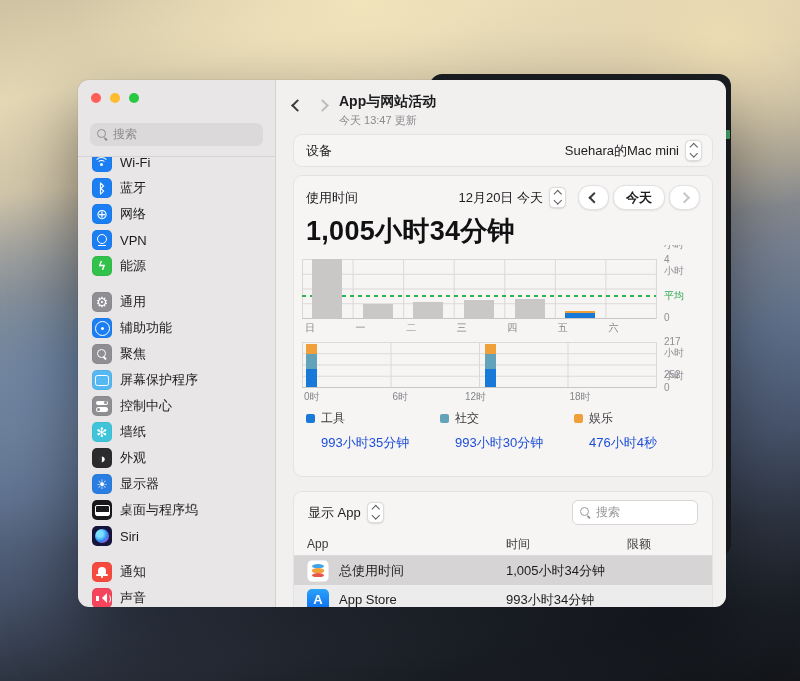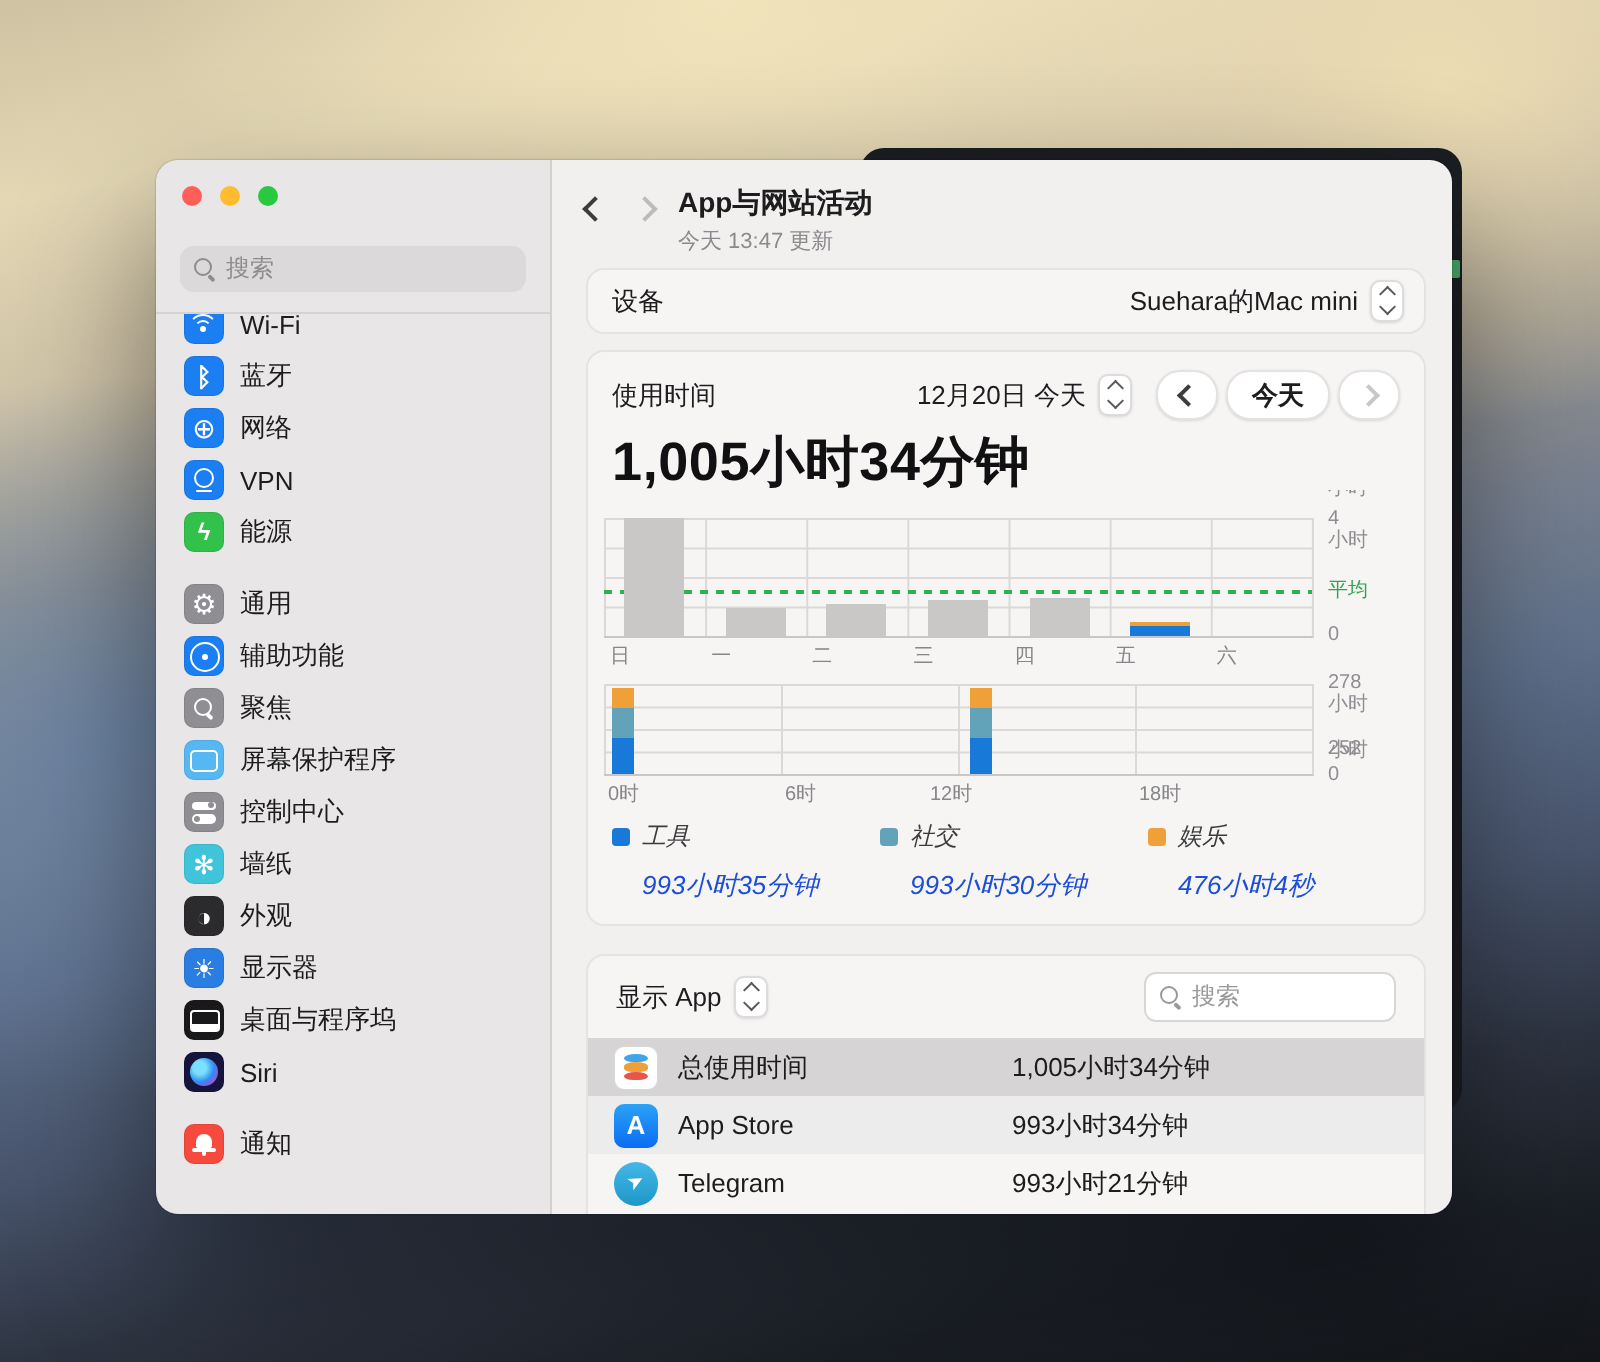--- a/index.html
+++ b/index.html
@@ -106,21 +106,21 @@
   .wbar{position:absolute;bottom:0;background:#c9c8c7;width:30px;}
   .stack-seg{position:absolute;width:30px;}
   .hbar-seg{position:absolute;width:11px;}
   .xlabels{position:relative;height:14px;width:354px;}
   .xlab{position:absolute;top:2px;font-size:10px;color:#86868b;}
   .ylabels{position:absolute;left:362px;top:0;width:55px;font-size:10px;color:#8e8e93;line-height:11px;}
   .ylab{position:absolute;left:0;white-space:nowrap;}
   .ylab.green{color:#2fa64e;}
   .ylab.clip{height:6px;overflow:hidden;}
   .ylab.clip i{display:block;font-style:normal;margin-top:-6px;}
-  .legend{display:flex;margin:8px 12px 2px;font-style:italic;}
+  .legend{display:flex;margin:8px 12px 16px;}
   .leg-col{min-width:134px;}
   .leg-col:nth-child(2){min-width:134px;}
   .leg-head{display:flex;align-items:center;gap:6px;font-size:12px;color:#3c3c3e;}
   .leg-sq{width:9px;height:9px;border-radius:2px;flex:none;}
   .leg-dur{margin:7px 0 0 15px;font-size:13px;color:#1d4ed8;}
   .card3{margin-top:14px;padding-top:8px;min-height:180px;border-bottom:none;border-bottom-left-radius:0;border-bottom-right-radius:0;}
   .controls{padding:0 14px;display:flex;align-items:center;justify-content:space-between;height:25px;}
   .tbl-search{width:110px;height:23px;background:#fff;border:1px solid #d8d6d6;border-radius:6px;
     display:flex;align-items:center;gap:5px;padding:0 7px;color:#9a989a;font-size:12px;}
   .table{margin-top:8px;}
@@ -283,20 +283,30 @@
           <div class="side-item">
             <span class="app-icon" style="background:#f64a3f">
               <span class="bell-ic">
                 <span class="d"></span>
                 <span class="b"></span>
                 <span class="c"></span>
               </span>
             </span>
             <span class="side-label">通知</span>
           </div>
+          <div class="side-item">
+            <span class="app-icon" style="background:#f5455c">
+              <span class="spk-ic">
+                <span class="bx"></span>
+                <span class="tr"></span>
+                <span class="w1"></span>
+              </span>
+            </span>
+            <span class="side-label">声音</span>
+          </div>
         </div>
     </div>
   </div>
 
   <div class="content">
     <div class="c-header">
       <div class="navbtns">
         <span><span class="chev left"></span></span>
         <span><span class="chev right"></span></span>
       </div>
@@ -382,21 +392,21 @@
               <div class="hbar-seg" style="left: 182.9px; bottom: 18.0357px; height: 15px; background: rgb(98, 163, 185);"></div>
               <div class="hbar-seg" style="left: 182.9px; bottom: 33.0357px; height: 10px; background: rgb(240, 160, 57);"></div>
             </div>
           <div class="xlabels" id="hourly-xlabels">
               <span class="xlab" style="left: 2px;">0时</span>
               <span class="xlab" style="left: 90.5px;">6时</span>
               <span class="xlab" style="left: 163px;">12时</span>
               <span class="xlab" style="left: 267.5px;">18时</span>
             </div>
           <div class="ylabels" id="hourly-ylabels">
-              <span class="ylab" style="top: -6px;">278</span>
+              <span class="ylab" style="top: -6px;">217</span>
               <span class="ylab" style="top: 5px;">小时</span>
               <span class="ylab" style="top: 27px;">252</span>
               <span class="ylab" style="top: 28px;">小时</span>
               <span class="ylab" style="top: 40px;">0</span>
             </div>
         </div>
 
         <div class="legend" id="legend">
             <div class="leg-col">
               <div class="leg-head">
@@ -433,20 +443,25 @@
           </div>
           <div class="tbl-search">
             <span class="mag-ic">
                 <i></i>
                 <b></b>
               </span>
             <span>搜索</span>
           </div>
         </div>
         <div class="table">
+          <div class="t-head">
+            <span class="col-app" style="left:13px">App</span>
+            <span style="position:absolute;left:212px">时间</span>
+            <span style="position:absolute;left:333px">限额</span>
+          </div>
           <div id="table-rows">
               <div class="t-row sel">
                 <span class="col-app">
                   <span class="t-icon ic-screentime">
                     <span class="l1"></span>
                     <span class="l2"></span>
                     <span class="l3"></span>
                   </span>
                   <span class="t-name">总使用时间</span>
                 </span>

